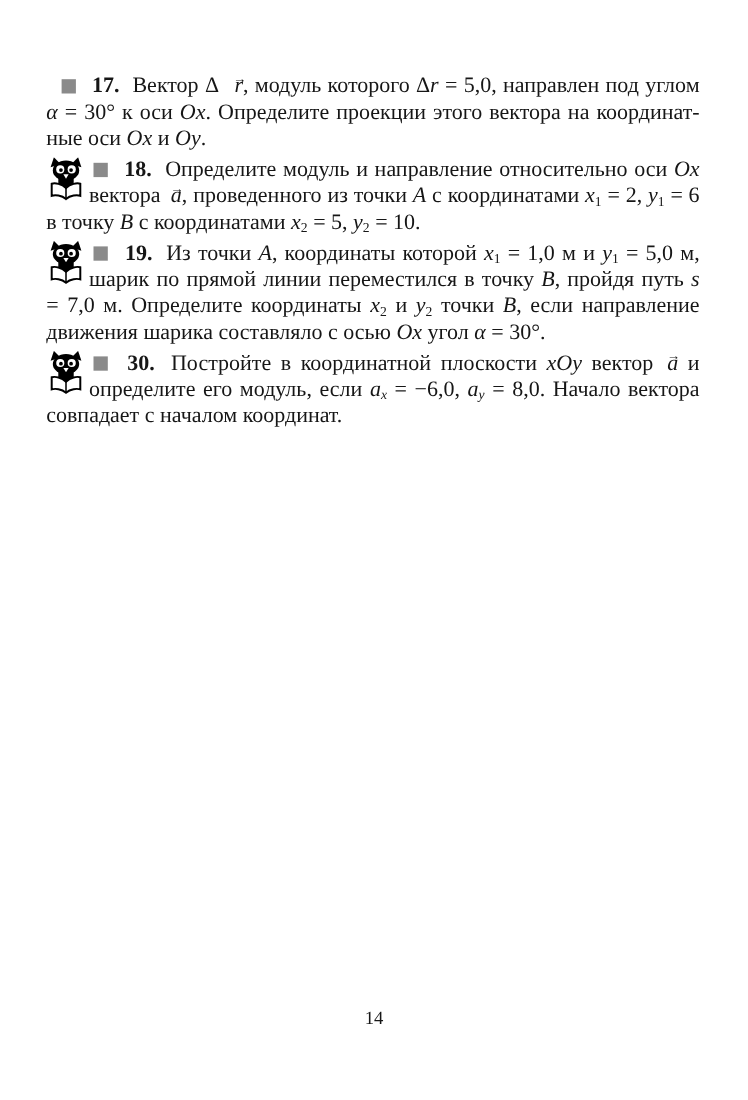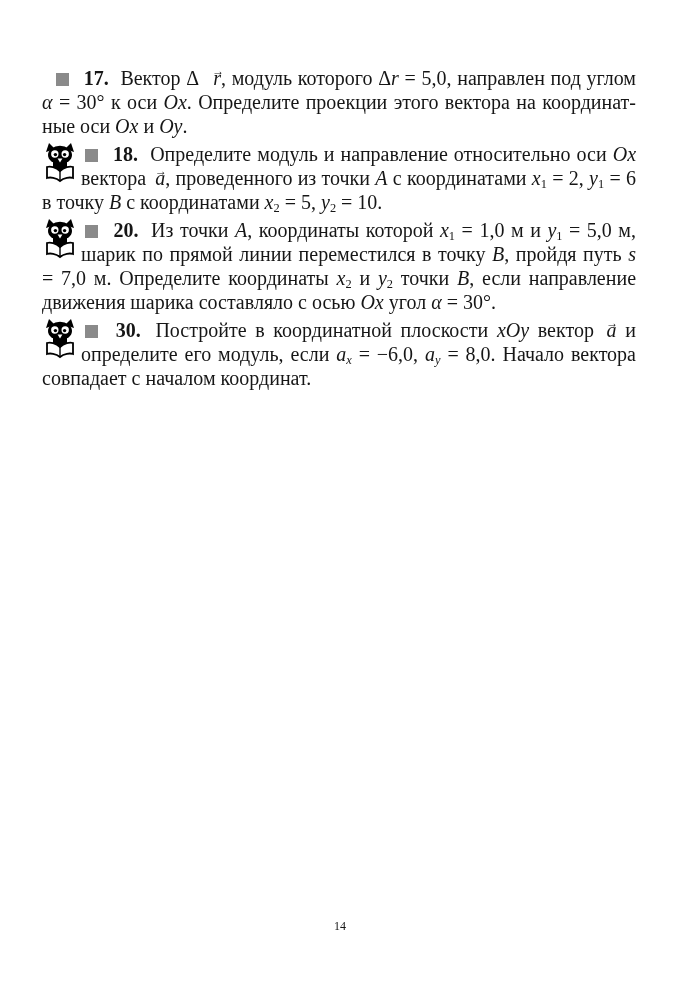--- a/index.html
+++ b/index.html
@@ -64,21 +64,21 @@
     font-size: 0.60em;
     font-style: normal;
     letter-spacing: 0;
   }
   .page-footer {
     position: absolute;
     left: 0;
     top: 916px;
     width: 680px;
     text-align: center;
-    font-size: 12px;
+    font-size: 17px;
     line-height: 20px;
   }
 </style>
 </head>
 <body>
 
 <div class="page" style="background: rgb(255, 255, 255); color: rgb(22, 22, 22);">
   <main class="problems">
   <p class="problem no-owl">
     
@@ -118,21 +118,21 @@
         <circle cx="9.8" cy="11" r="3.7" fill="#fff"></circle>
         <circle cx="20.2" cy="11" r="3.7" fill="#fff"></circle>
         <circle cx="10.4" cy="11.6" r="1.7" fill="#000"></circle>
         <circle cx="19.6" cy="11.6" r="1.7" fill="#000"></circle>
         <path d="M12.6 15.5 L17.4 15.5 L15 19.5 Z" fill="#fff"></path>
         <path d="M15 28 C11 24, 5 23, 2 24 L2 35 C5 34, 11 34.5, 15 38 C19 34.5, 25 34, 28 35 L28 24 C25 23, 19 24, 15 28 Z" fill="#fff" stroke="#000" stroke-width="1.8"></path>
         <line x1="15" y1="28" x2="15" y2="38" stroke="#000" stroke-width="1.4"></line>
       </svg>
     </span>
     <span class="bullet"></span>
-    <b class="num">20.</b>
+    <b class="num">19.</b>
     <span class="ptext"><span>Из точки </span><span class="i">A</span><span>, координаты которой </span><span class="i">x</span><sub>1</sub><span> = 1,0 м и </span><span class="i">y</span><sub>1</sub><span> = 5,0 м, шарик по прямой линии переместился в точку </span><span class="i">B</span><span>, пройдя путь </span><span class="i">s</span><span> = 7,0 м. Определите координаты </span><span class="i">x</span><sub>2</sub><span> и </span><span class="i">y</span><sub>2</sub><span> точки </span><span class="i">B</span><span>, если направление движения шарика составляло с осью </span><span class="i">Ox</span><span> угол </span><span class="i">α</span><span> = 30°.</span></span>
   </p>
 
   <p class="problem with-owl">
     <span class="owl">
       <svg viewBox="0 0 30 40" xmlns="http://www.w3.org/2000/svg" aria-hidden="true">
         <path d="M4 0 L10 6 L1 9 Z" fill="#000"></path>
         <path d="M26 0 L20 6 L29 9 Z" fill="#000"></path>
         <ellipse cx="15" cy="12" rx="12" ry="9.2" fill="#000"></ellipse>
         <rect x="8" y="16" width="14" height="12" fill="#000"></rect>

